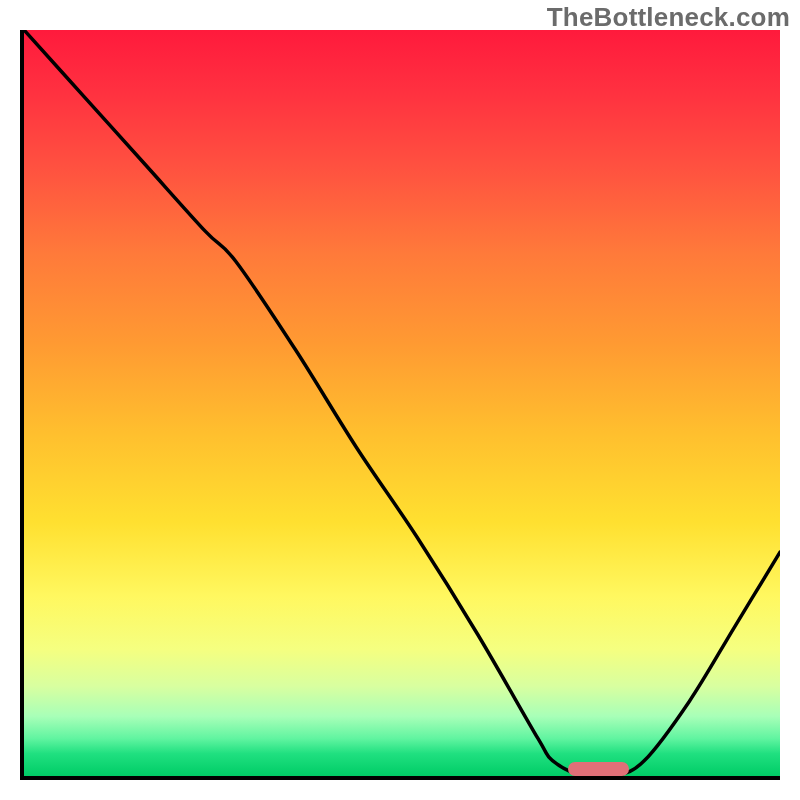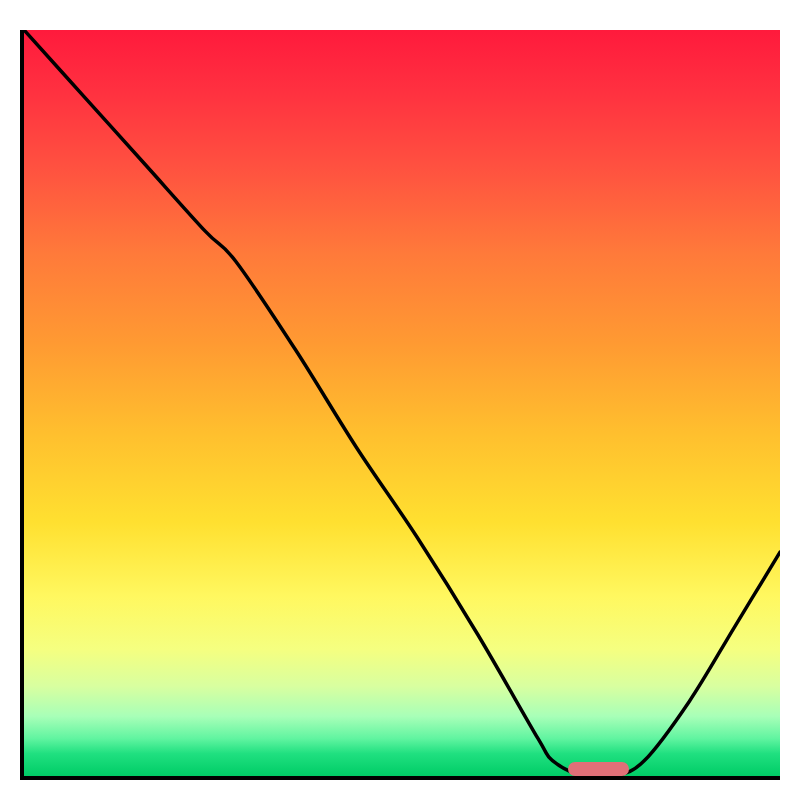--- a/index.html
+++ b/index.html
@@ -67,20 +67,21 @@
     position: absolute;
     height: 14px;
     border-radius: 7px;
     background: #e07078;
   }
 </style>
 </head>
 <body>
 
 <div class="chart-wrap">
+  <div class="watermark">TheBottleneck.com</div>
 
   <div class="plot-area">
     <div class="gradient-bg"></div>
     <svg class="curve" viewBox="0 0 756 746" preserveAspectRatio="none">
       <path id="curve-path" fill="none" stroke="#000" stroke-width="3.5" stroke-linejoin="round" stroke-linecap="round" d="M 0,0 C 10.08,11.189999999999998 40.32000000000001,44.75999999999998 60.480000000000004,67.13999999999999 C 80.64,89.52 100.80000000000001,111.90000000000009 120.96000000000001,134.2800000000001 C 141.12,156.66000000000008 166.32,185.25666666666663 181.44,201.41999999999996 C 196.56,217.5833333333333 196.56,211.36666666666665 211.68,231.26 C 226.8,251.15333333333334 251.99999999999997,289.6966666666667 272.15999999999997,320.78000000000003 C 292.31999999999994,351.86333333333334 312.47999999999996,386.6766666666667 332.64,417.76 C 352.8,448.8433333333333 372.96000000000004,476.19666666666666 393.12,507.28 C 413.28,538.3633333333333 433.43999999999994,570.6899999999999 453.59999999999997,604.26 C 473.76,637.83 501.48,687.5633333333334 514.08,708.7 C 526.6800000000001,729.8366666666667 521.64,724.8633333333333 529.1999999999999,731.08 C 536.7599999999999,737.2966666666667 549.3599999999999,743.5133333333333 559.4399999999999,746 C 569.52,748.4866666666667 579.6,748.4866666666667 589.6800000000001,746 C 599.7600000000001,743.5133333333333 607.3199999999999,743.5133333333333 619.92,731.08 C 632.52,718.6466666666668 650.16,693.78 665.28,671.4 C 680.4,649.02 695.52,621.6666666666666 710.64,596.8 C 725.76,571.9333333333333 748.44,534.6333333333333 756,522.2"></path>
     </svg>
     <div id="marker" class="marker" style="left: 544.32px; width: 60.48px; bottom: 0px; background: rgb(224, 112, 120);"></div>
   </div>
 </div>
 

